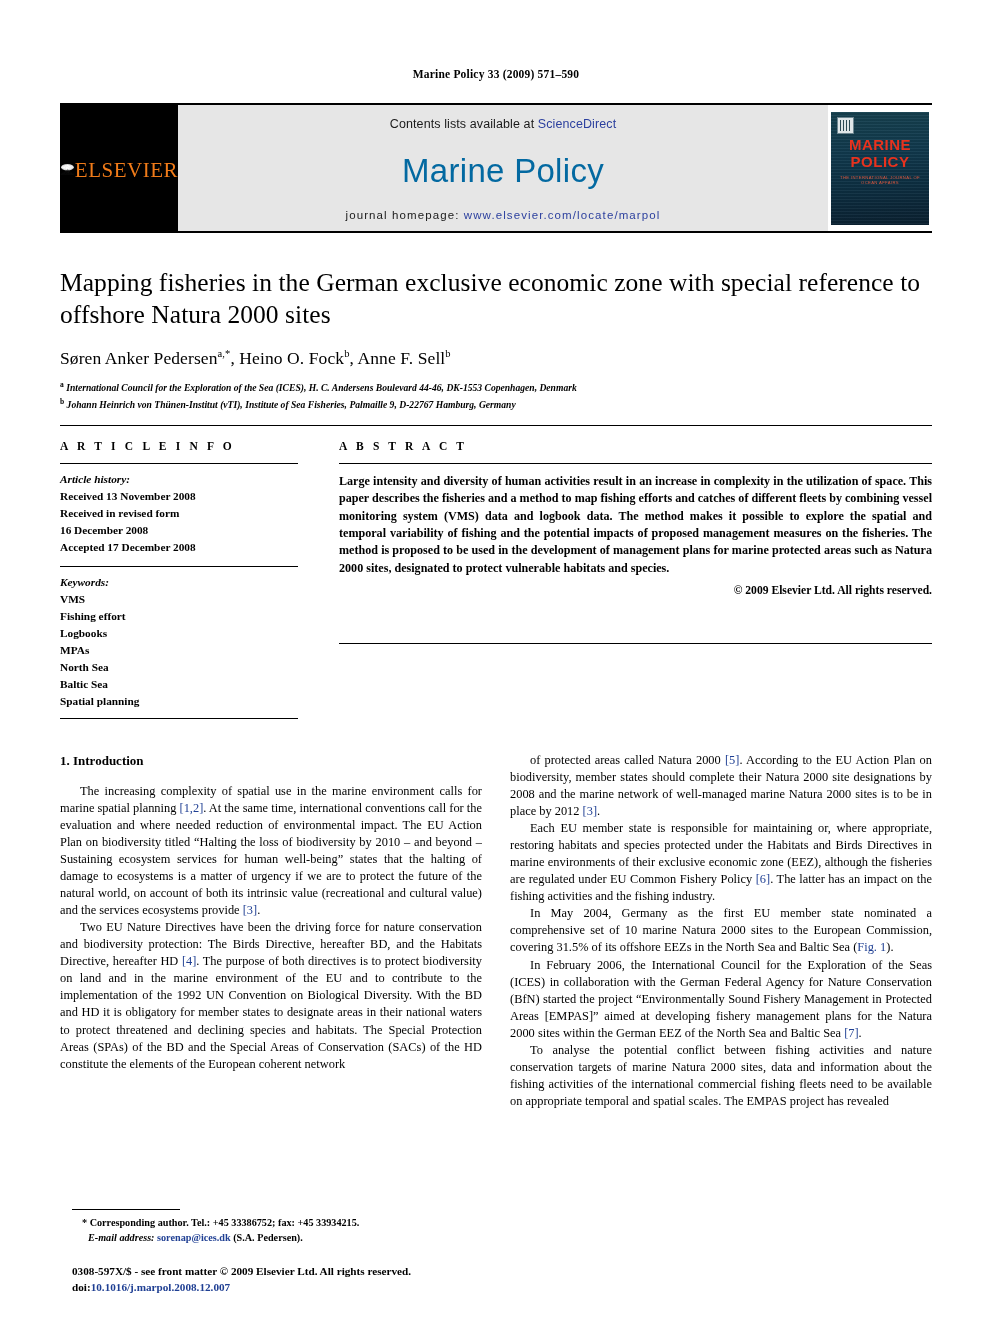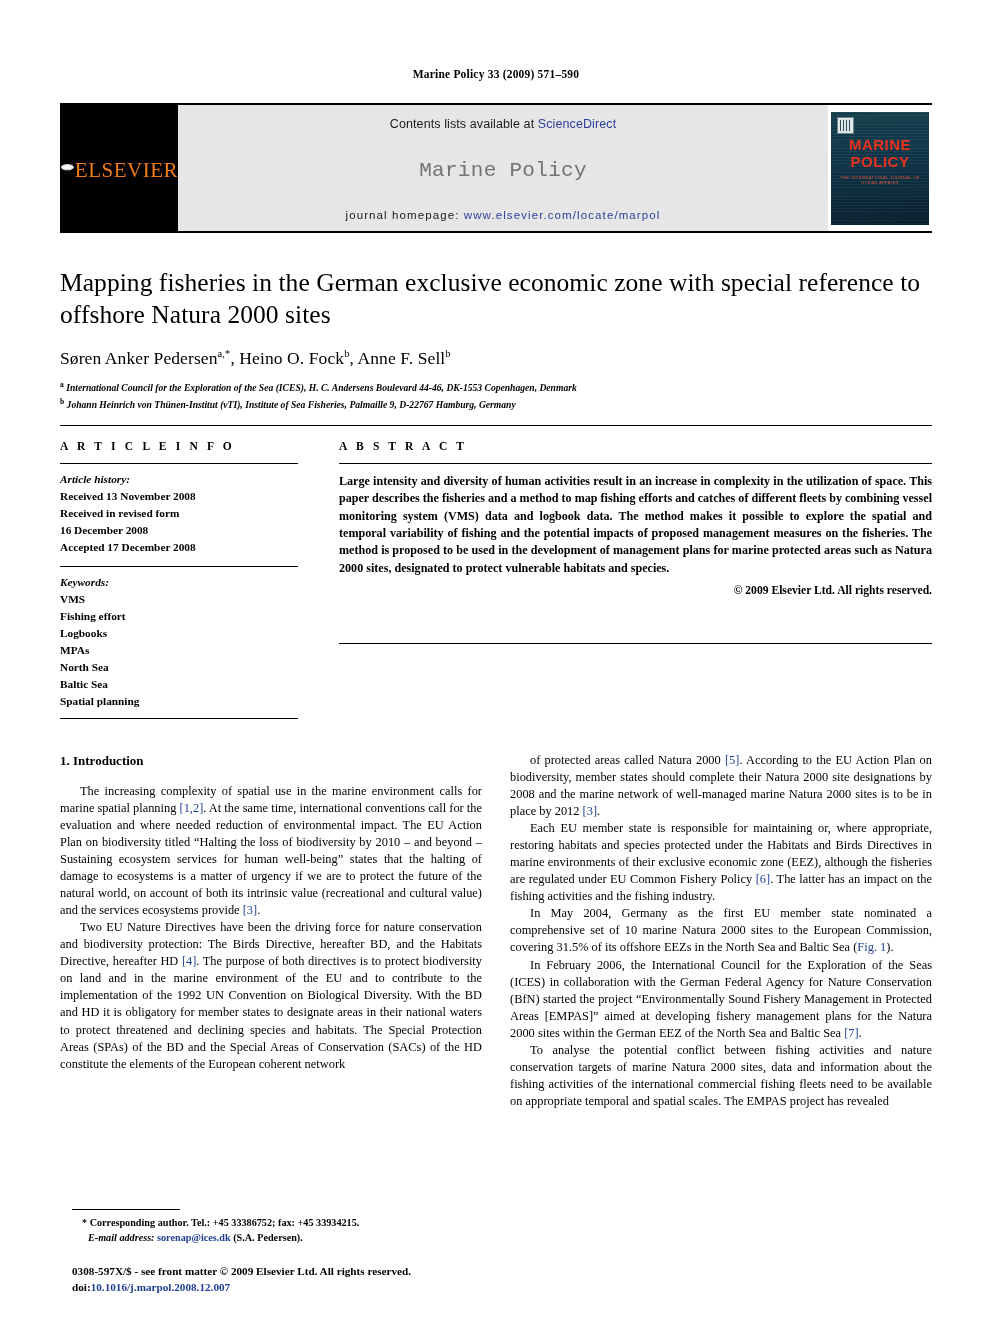--- a/index.html
+++ b/index.html
@@ -74,23 +74,23 @@
   .contents-line {
     font-family: "Liberation Sans", sans-serif;
     font-size: 12.5px;
     color: #1a1a1a;
     letter-spacing: .1px;
   }
   .contents-line .sd {
     color: #2b3f9e;
   }
   .journal-name {
-    font-family: Liberation Mono, monospace;
-    font-size: 21px;
-    color: #737373;
+    font-family: Liberation Sans, sans-serif;
+    font-size: 33px;
+    color: #0369a1;
     letter-spacing: .3px;
     line-height: 1;
   }
   .homepage-line {
     font-family: "Liberation Sans", sans-serif;
     font-size: 11.5px;
     letter-spacing: 1.1px;
     color: #1a1a1a;
   }
   .homepage-line .url {

